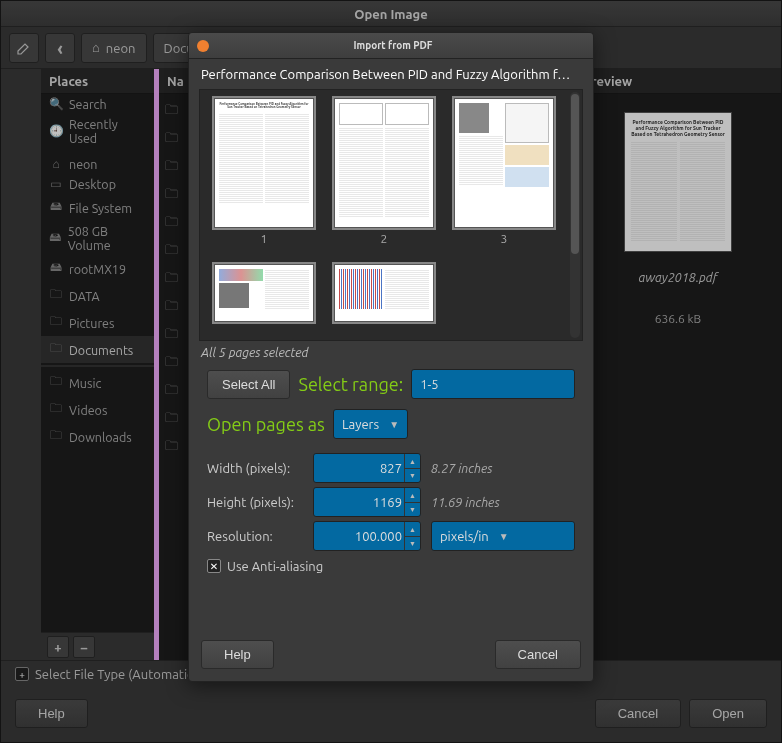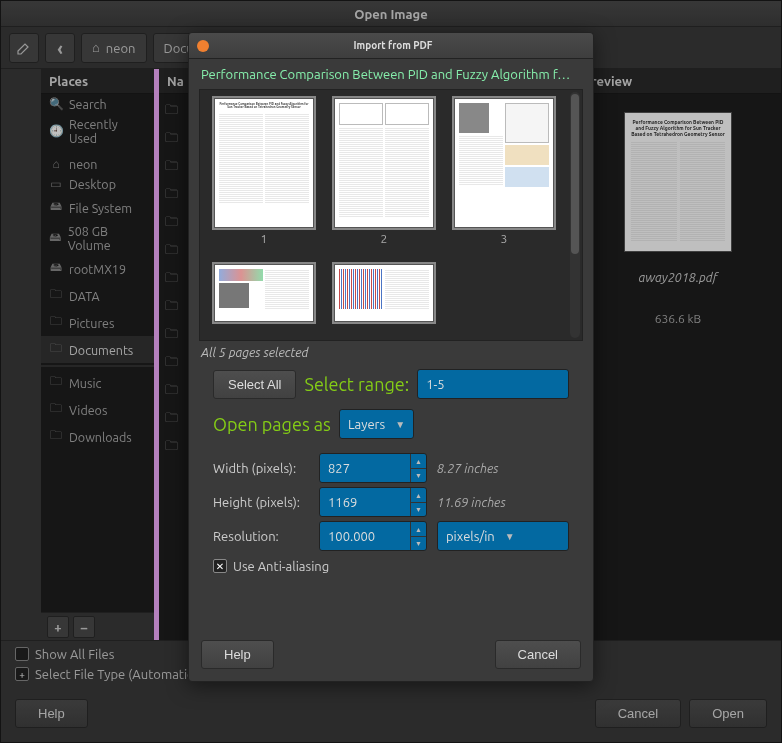--- a/index.html
+++ b/index.html
@@ -200,21 +200,21 @@
   }
   .modal-close-dot {
     width:12px;height:12px;border-radius:50%;
     background:#f08030;
   }
   .modal-title-text {
     flex:1;text-align:center;font-weight:600;color:#ddd;font-size:10px;
     margin-right:16px;
   }
   .modal-subtitle {
-    padding:8px 12px;color:#86efac;font-size:13px;
+    padding:8px 12px;color:#ffffff;font-size:13px;
     white-space:nowrap;overflow:hidden;text-overflow:ellipsis;
   }
   .thumbs-area {
     margin:0 10px;
     height:252px;
     background:#2a2a2a;
     border:1px solid #222;
     padding:8px;
     display:flex;
     flex-wrap:wrap;
@@ -239,31 +239,31 @@
     position:absolute;right:2px;top:2px;bottom:2px;width:10px;
     background:#333;border-radius:5px;
   }
   .thumbs-thumb {
     position:absolute;left:1px;right:1px;top:2px;height:160px;
     background:#555;border-radius:4px;
   }
   .status-line {
     padding:4px 12px 10px 12px;font-style:italic;color:#bbb;font-size:12.5px;
   }
-  .form-area { padding:0 24px; display:flex; flex-direction:column; gap:4px;}
+  .form-area { padding:0 18px; display:flex; flex-direction:column; gap:4px;}
   .row { display:flex; align-items:center; gap:8px; }
   .row label { color:#84cc16; font-size:18px; }
   .input, .spin, .select {
     background:#0369a1;border:1px solid #222;color:#ddd;
     height:30px;display:flex;align-items:center;padding:0 8px;
     border-radius:3px;
   }
   .select { gap:10px; cursor:pointer;}
   .chev { font-size:10px; color:#bbb;}
-  .spin { position:relative; padding-right:18px;}
+  .spin { position:relative; padding-right:18px;justify-content:flex-end;}
   .spin-btns {
     position:absolute;right:0;top:0;bottom:0;width:16px;
     display:flex;flex-direction:column;
   }
   .spin-up,.spin-down{
     flex:1;display:flex;align-items:center;justify-content:center;
     font-size:7px;color:#bbb;border-left:1px solid #333;cursor:pointer;
   }
   .spin-up{border-bottom:1px solid #333;}
   .hint { color:#aaa;font-style:italic;font-size:12.5px;}
@@ -398,24 +398,20 @@
             <div style="flex:1;height:100px;background:repeating-linear-gradient(#fff,#fff 1px,#eee 1px,#eee 2px);"></div>
           </div>
         </div>
         <div class="preview-name">away2018.pdf</div>
         <div class="preview-size">636.6 kB</div>
       </div>
     </div>
   </div>
 
   <div class="bottom-options">
-    <div class="checkrow">
-      <div class="checkbox"></div>
-      <span>Show All Files</span>
-    </div>
     <div class="checkrow">
       <div class="checkbox" style="color:#fff;">+</div>
       <span>Select File Type (Automatic</span>
     </div>
   </div>
 
   <div class="bottom-buttons">
     <button class="btn">Help</button>
     <div class="btn-group">
       <button class="btn">Cancel</button>

